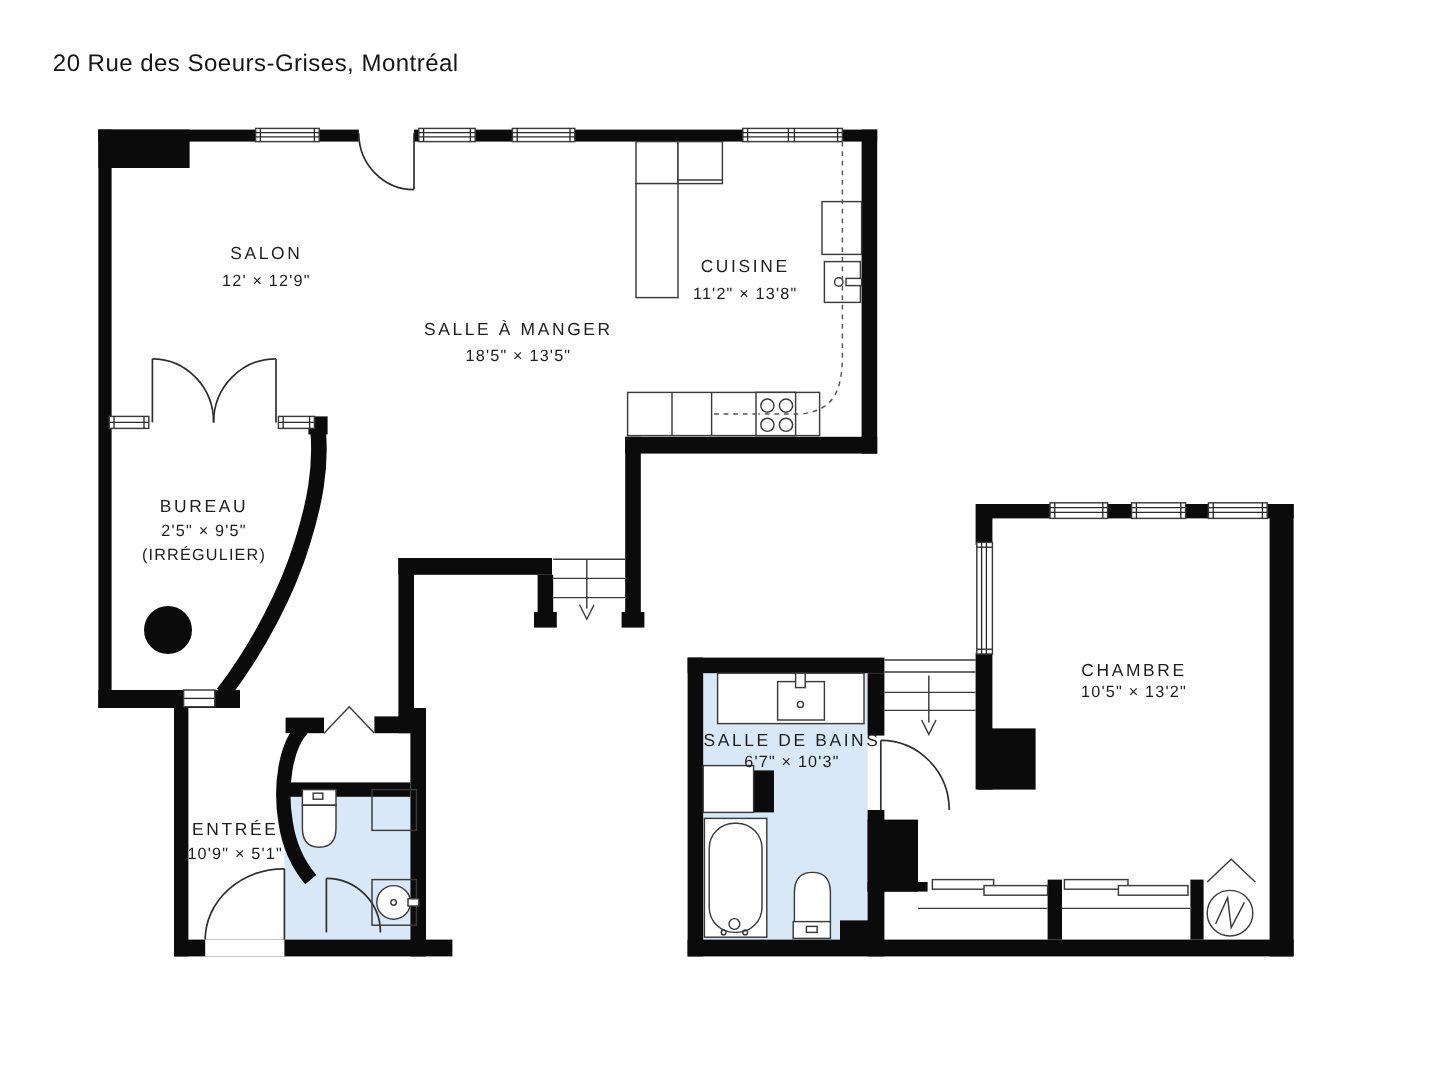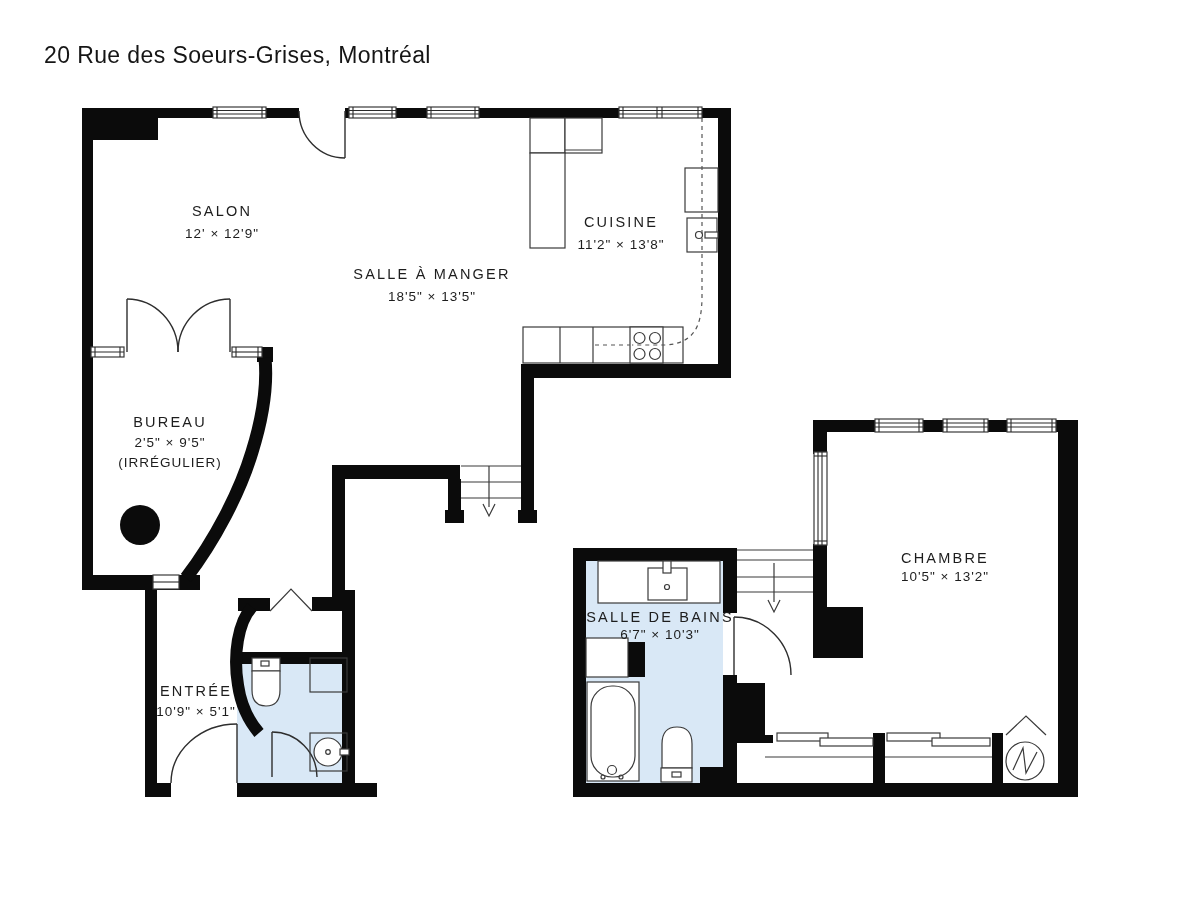--- a/index.html
+++ b/index.html
@@ -1,17 +1,17 @@
 <!DOCTYPE html>
 <html><head>
 <meta charset="utf-8">
 <style>
   html,body{margin:0;padding:0;background:#ffffff;width:1200px;height:900px;overflow:hidden;}
   #plan-wrap{position:relative;width:1200px;height:900px;font-family:"Liberation Sans",sans-serif;}
-  #plan-title{position:absolute;left:44px;top:42px;font-size:23px;font-weight:500;color:#151515;letter-spacing:.4px;}
+  #plan-title{position:absolute;left:44px;top:42px;font-size:20px;font-weight:500;color:#151515;letter-spacing:.4px;}
   svg{position:absolute;left:0;top:0;}
   .thin{stroke:#3a3a3a;stroke-width:1.2;fill:none;}
   .thin-f{stroke:#3a3a3a;stroke-width:1.2;fill:#ffffff;}
   .door{stroke:#2e2e2e;stroke-width:1.4;fill:none;}
   .dash{stroke:#555;stroke-width:1.2;fill:none;stroke-dasharray:4 4;}
   .room-name{font-size:14.5px;letter-spacing:2.2px;fill:#1d1d1d;text-anchor:middle;}
   .room-dims{font-size:13.5px;letter-spacing:1px;fill:#1d1d1d;text-anchor:middle;}
   .winline{stroke:#2a2a2a;stroke-width:1.1;fill:none;}
 </style>
 </head>

